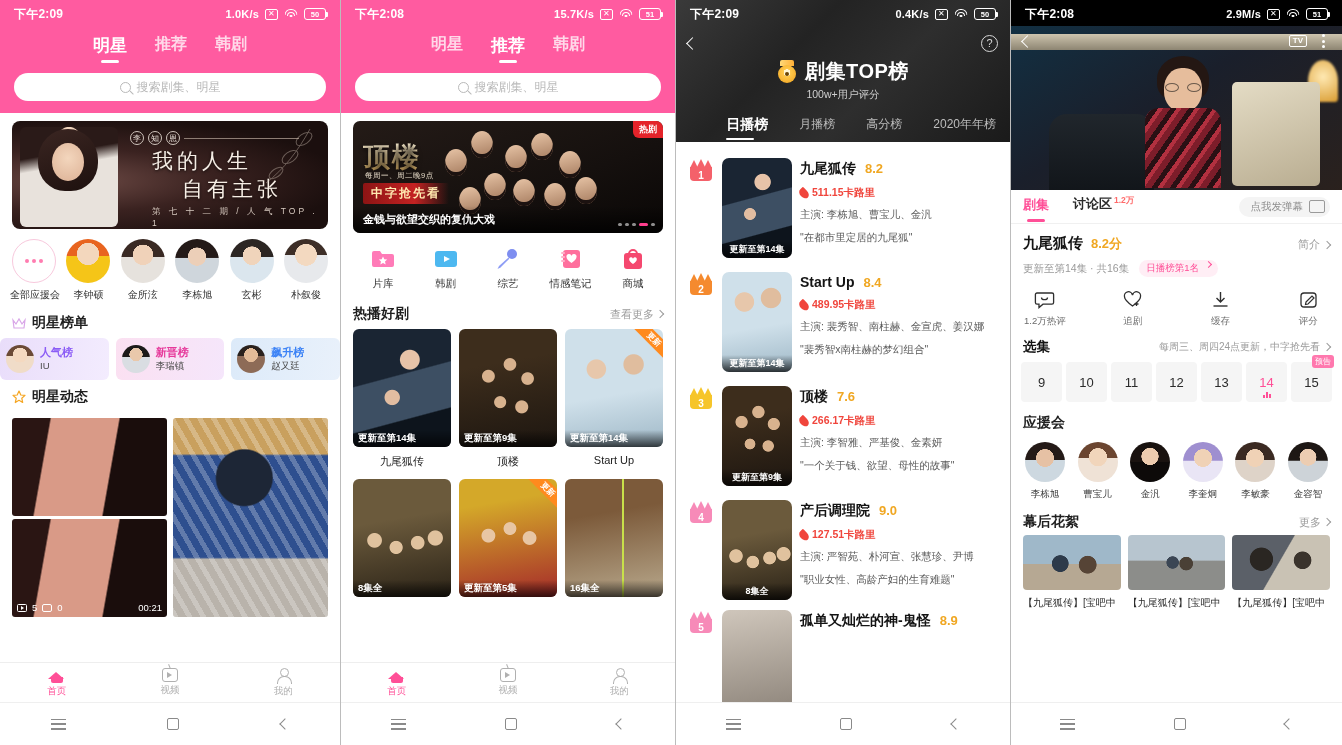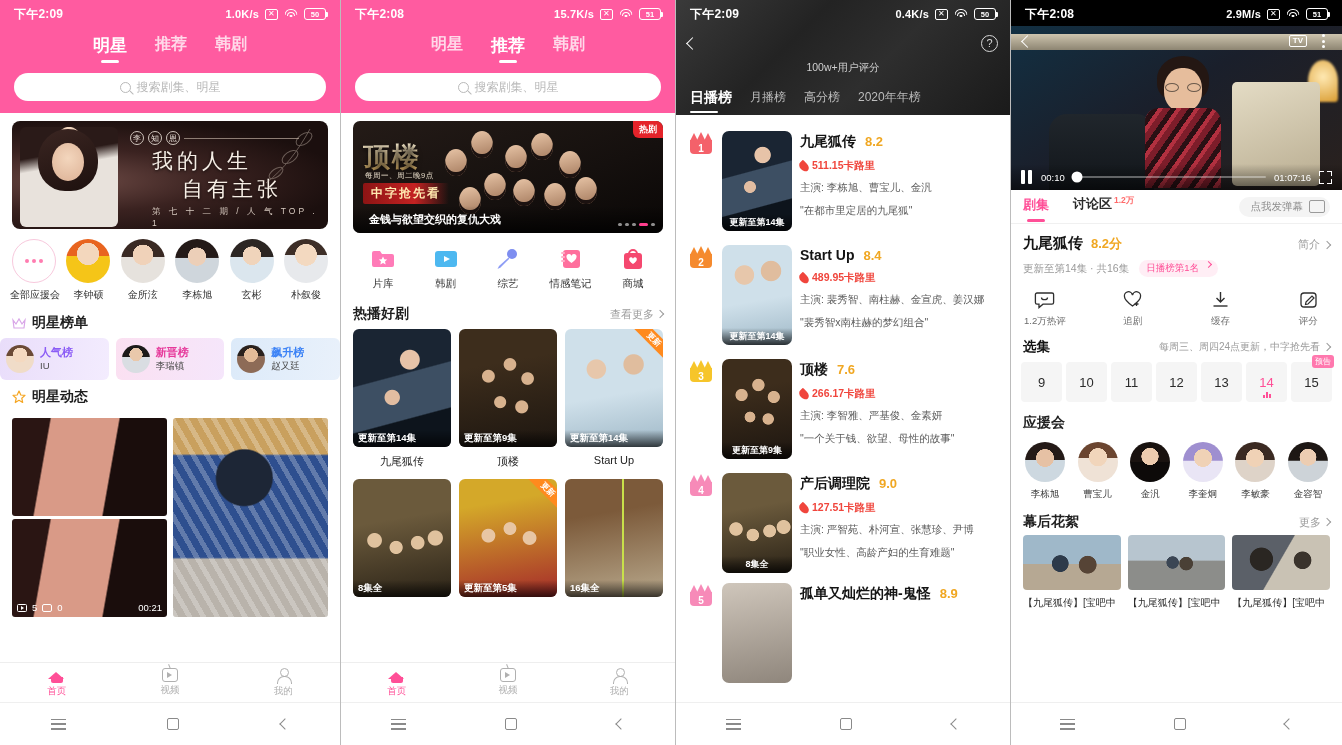--- a/index.html
+++ b/index.html
@@ -162,21 +162,21 @@
   .b2-head{position:absolute;width:22px;height:27px;border-radius:50% 50% 46% 46%;
     background:linear-gradient(165deg,#e7c4a6,#a47a5d);box-shadow:0 -4px 0 #1c1210 inset;}
   .b2-title{position:absolute;left:10px;top:18px;font-size:27px;font-weight:800;letter-spacing:2px;
     font-family:"Liberation Serif",serif;
     background:linear-gradient(180deg,#fff7e2,#c79a4a);-webkit-background-clip:text;background-clip:text;color:transparent;
     text-shadow:0 2px 4px rgba(0,0,0,.6);}
   .b2-sub{position:absolute;left:12px;top:50px;font-size:7.5px;color:#e7dcc9;letter-spacing:.5px;}
   .b2-red{position:absolute;left:10px;top:62px;padding:2px 8px;font-size:12px;font-weight:800;letter-spacing:2px;
     color:#ffe9b0;background:linear-gradient(90deg,#8c1414,#c42222 60%,rgba(196,34,34,0));border-radius:2px;
     font-family:"Liberation Serif",serif;}
-  .b2-cap{position:absolute;left:0;right:0;bottom:0;padding:6px 16px;font-size:11px;font-weight:700;color:#fff;
+  .b2-cap{position:absolute;left:0;right:0;bottom:0;padding:6px 10px;font-size:11px;font-weight:700;color:#fff;
     background:linear-gradient(transparent,rgba(0,0,0,.78));}
   .b2-badge{position:absolute;right:0;top:0;background:#e4232a;color:#fff;font-size:9px;font-weight:700;
     padding:2px 6px;border-radius:0 0 0 6px;}
   .b2-dots{position:absolute;right:8px;bottom:7px;display:flex;gap:3px;align-items:center;}
   .b2-dots i{width:4px;height:3px;border-radius:2px;background:rgba(255,255,255,.55);}
   .b2-dots i.on{width:9px;background:#ff3f8e;}
 
   .quick{display:flex;justify-content:space-between;padding:14px 16px 6px;}
   .q-item{width:52px;text-align:center;}
   .q-ic{width:26px;height:24px;margin:0 auto 6px;position:relative;}
@@ -199,21 +199,21 @@
     display:flex;align-items:center;justify-content:center;font-size:11px;color:#d8d8d8;}
   .th-title{display:flex;align-items:center;justify-content:center;gap:8px;}
   .medal{width:20px;height:24px;position:relative;}
   .medal:before{content:"";position:absolute;left:3px;top:0;width:14px;height:6px;
     background:linear-gradient(90deg,#ffd978,#ffb037);border-radius:2px 2px 0 0;}
   .medal:after{content:"";position:absolute;left:1px;top:5px;width:18px;height:18px;border-radius:50%;
     background:radial-gradient(circle at 50% 42%,#fff5d3 0 24%,#ffc94d 25%,#f0a11c 100%);}
   .medal span{position:absolute;left:8px;top:12px;width:4px;height:4px;border-radius:50%;background:#6b4405;z-index:2;}
   .th-t{font-size:20px;font-weight:800;letter-spacing:.5px;}
   .th-s{text-align:center;font-size:10.5px;color:#cfcfcf;margin-top:3px;}
-  .th-tabs{display:flex;gap:18px;padding:14px 14px 0;font-size:12px;color:#bdbdbd;}
+  .th-tabs{display:flex;gap:31px;padding:14px 14px 0;font-size:12px;color:#bdbdbd;justify-content:flex-end;}
   .th-tabs .t{padding-bottom:8px;position:relative;}
   .th-tabs .t.on{color:#fff;font-size:14px;font-weight:700;}
   .th-tabs .t.on:after{content:"";position:absolute;left:0;right:14px;bottom:2px;height:2px;background:#fff;border-radius:1px;}
 
   .rank-list{padding:6px 0 0;}
   .rk-item{display:flex;gap:8px;padding:10px 12px 4px;position:relative;}
   .crown{width:26px;flex:0 0 26px;height:22px;position:relative;margin-top:4px;}
   .crown .c-body{position:absolute;left:2px;top:5px;width:22px;height:14px;border-radius:0 0 4px 4px;}
   .crown .c-body:before{content:"";position:absolute;left:0;top:-7px;border-left:4px solid transparent;border-right:4px solid transparent;border-bottom:8px solid currentColor;}
   .crown .c-body:after{content:"";position:absolute;right:0;top:-7px;border-left:4px solid transparent;border-right:4px solid transparent;border-bottom:8px solid currentColor;}
@@ -683,20 +683,26 @@
                 <i></i>
               </span>
             </span>
           <span class="sb-batt">50</span>
         </span>
       </div>
       <div class="th-bar">
         <span class="back-c"></span>
         <span class="qmark">?</span>
       </div>
+      <div class="th-title">
+        <span class="medal">
+            <span></span>
+          </span>
+        <span class="th-t">剧集TOP榜</span>
+      </div>
       <div class="th-s">100w+用户评分</div>
       <div class="th-tabs">
         <span class="t on">日播榜</span>
         <span class="t">月播榜</span>
         <span class="t">高分榜</span>
         <span class="t">2020年年榜</span>
       </div>
     </div>
 
     <div class="rank-list">
@@ -858,37 +864,20 @@
         <div class="v-chair"></div>
         <div class="v-woman">
           <div class="v-hair"></div>
             <div class="v-face"></div>
           <div class="v-glass">
               <i></i>
               <i></i>
             </div>
           <div class="v-body"></div>
         </div>
-      </div>
-      <div class="ctrl">
-        <span class="pause">
-            <i></i>
-            <i></i>
-          </span>
-        <span class="t-cur">00:10</span>
-        <span class="seek">
-            <span class="knob"></span>
-          </span>
-        <span class="t-tot">01:07:16</span>
-        <span class="fs">
-            <i></i>
-            <i></i>
-            <i></i>
-            <i></i>
-          </span>
       </div>
     </div>
 
     <div class="p4-tabs">
       <span class="p4-tab on">剧集</span>
       <span class="p4-tab">
         <span>讨论区</span><span class="sup">1.2万</span>
       </span>
       <span class="danmu">
         <span>点我发弹幕</span>

